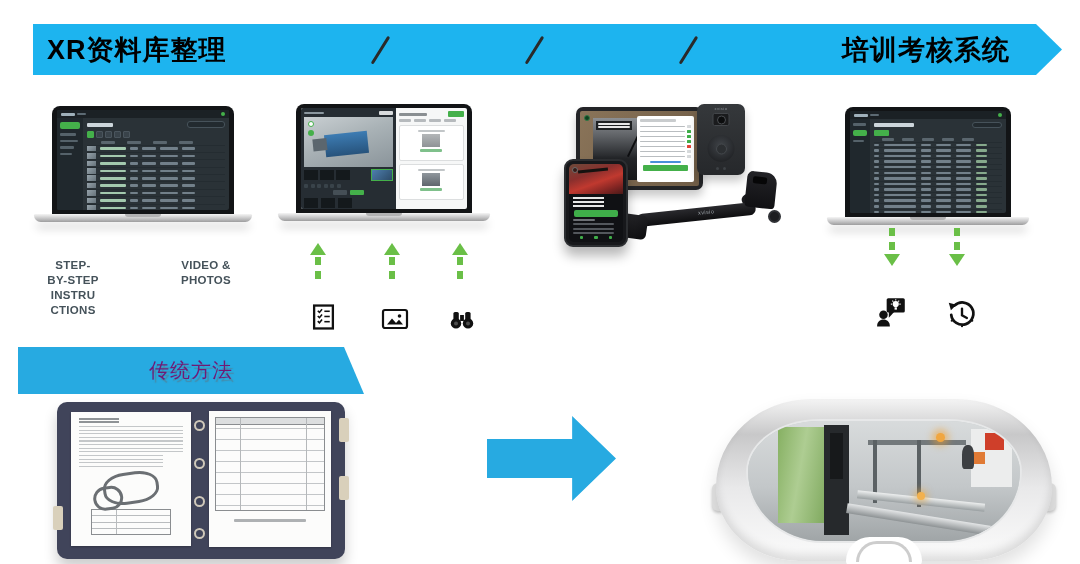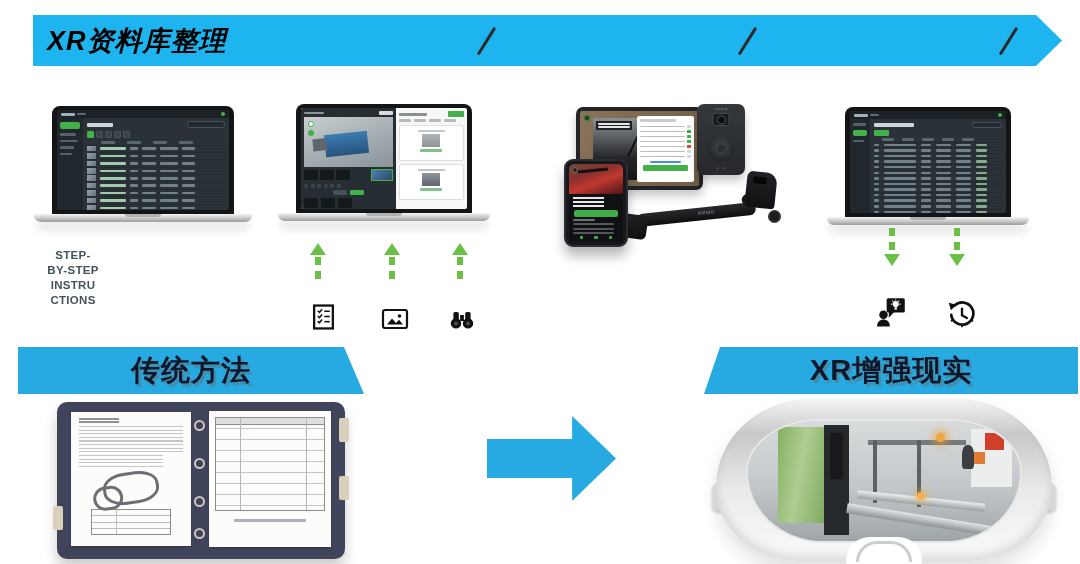--- a/index.html
+++ b/index.html
@@ -3,25 +3,25 @@
 <meta charset="utf-8">
 <style>
   :root{
     --cyan:#1db4ef; --cyan2:#27aae1; --green:#6abf47; --uigreen:#44b04a; --labeltxt:#45525a;
   }
   *{margin:0;padding:0;box-sizing:border-box;}
   body{background:#fff;font-family:"Liberation Sans","DejaVu Sans",sans-serif;}
   .stage{position:relative;width:1080px;height:564px;background:#fff;overflow:hidden;}
 
   
-  .top-banner{position:absolute;left:33px;top:15px;width:1029px;height:51px;
+  .top-banner{position:absolute;left:33px;top:24px;width:1029px;height:51px;
     background:var(--cyan,#1db4ef);
     clip-path:polygon(0 0,calc(100% - 26px) 0,100% 50%,calc(100% - 26px) 100%,0 100%);
     display:flex;align-items:center;justify-content:space-between;
-    padding:0 52px 0 14px;font-style:italic;}
+    padding:0 52px 0 14px;}
   .step{font-size:27px;font-weight:900;color:#000;white-space:nowrap;letter-spacing:1px;}
   .slash{width:2.5px;height:32px;background:#2a2a2a;transform:rotate(32deg);border-radius:2px;flex:0 0 auto;}
 
   
   .laptop{position:absolute;}
   .laptop .screen{position:relative;background:#121416;border-radius:8px 8px 0 0;padding:4px 5px;}
   .laptop .display{position:relative;overflow:hidden;background:#2a3237;border-radius:2px;}
   .laptop .base{position:relative;height:8px;width:calc(100% + 36px);margin-left:-18px;
     border-radius:2px 2px 10px 10px;background:linear-gradient(180deg,#f5f5f5,#c6c6c7 55%,#9d9d9e);
     box-shadow:0 8px 10px -2px rgba(0,0,0,.22);}
@@ -169,21 +169,21 @@
   .hb-eye::after{content:"";position:absolute;left:4px;bottom:4px;width:8px;height:8px;border-radius:50%;
     background:#36393e;border:1px solid #4a4d52;}
   .hb-mount{position:absolute;right:2px;top:0;width:30px;height:36px;border-radius:6px 11px 4px 4px;
     background:linear-gradient(180deg,#232327,#101013);transform:rotate(6deg);}
   .hb-mount::before{content:"";position:absolute;left:6px;top:5px;width:14px;height:7px;background:#060607;border-radius:2px;}
   .hb-cam{position:absolute;right:-3px;top:38px;width:13px;height:13px;border-radius:50%;
     background:#1c1d20;border:2px solid #2f3135;}
   .hb-brand{position:absolute;left:88px;top:37px;font-size:5.5px;color:#9aa0a6;letter-spacing:.4px;transform:rotate(-6deg);}
 
   
-  .plabels{position:absolute;left:40px;top:248px;width:196px;display:flex;justify-content:space-between;}
+  .plabels{position:absolute;left:40px;top:258px;width:196px;display:flex;justify-content:space-between;}
   .plabel{font-size:11.5px;font-weight:800;color:var(--labeltxt,#45525a);text-align:center;
     white-space:pre-line;line-height:1.3;letter-spacing:.3px;}
 
   
   .dash-arrow{position:absolute;width:16px;}
   .dash-arrow .head-up{width:0;height:0;border-left:8px solid transparent;border-right:8px solid transparent;
     border-bottom:12px solid var(--green,#6abf47);margin:0 auto;}
   .dash-arrow .shaft{width:5.5px;margin:2px auto 0;
     background:repeating-linear-gradient(180deg,var(--green,#6abf47) 0 8px,transparent 8px 14px);}
   .dash-arrow.up .shaft{height:28px;}
@@ -191,21 +191,21 @@
     border-top:12px solid var(--green,#6abf47);margin:2px auto 0;}
   .dash-arrow.down .shaft{height:24px;margin-top:0;}
 
   .micon{position:absolute;}
   .micon svg{display:block;}
 
   
   .banner{position:absolute;top:347px;height:47px;background:var(--cyan2,#27aae1);
     display:flex;align-items:center;justify-content:center;
     filter:drop-shadow(1px 3px 2px rgba(0,0,0,.22));}
-  .banner .btxt{font-size:29px;font-weight:700;color:#0f172a;letter-spacing:1px;
+  .banner .btxt{font-size:20px;font-weight:400;color:#701a75;letter-spacing:1px;
     text-shadow:2.5px 2.5px 1px rgba(95,115,125,.55);}
   .banner-left{left:18px;width:346px;clip-path:polygon(0 0,calc(100% - 20px) 0,100% 100%,0 100%);}
   .banner-right{left:704px;width:374px;clip-path:polygon(16px 0,100% 0,100% 100%,0 100%);}
 
   
   .flow-arrow{position:absolute;left:487px;top:416px;width:129px;height:85px;background:var(--cyan2,#27aae1);
     clip-path:polygon(0 27%,66% 27%,66% 0,100% 50%,66% 100%,66% 73%,0 73%);}
 
   
   .binder{position:absolute;left:57px;top:402px;width:288px;height:157px;}
@@ -269,20 +269,21 @@
 </head>
 <body>
 
 <div class="stage">
 
   <div class="top-banner">
     <span class="step">XR资料库整理</span>
     <span class="slash"></span>
     <span class="slash"></span>
     <span class="slash"></span>
+    <span class="step">培训考核系统</span>
   </div>
 
   <div class="laptop lap1">
     <div class="screen">
       <div class="display">
         <div class="tb">
           <span class="logo"></span>
           <span class="logo2"></span>
           <span class="dotg"></span>
         </div>
@@ -673,20 +674,22 @@
       </div>
     </div>
     <div class="base"></div>
   </div>
 
   <div class="plabels">
     <div class="plabel" style="flex-basis:66px">STEP-
 BY-STEP
 INSTRU
 CTIONS</div>
+    <div class="plabel" style="flex-basis:60px">VIDEO &amp;
+PHOTOS</div>
   </div>
 
   <div class="dash-arrow up" style="left:310px;top:243px">
     <div class="head-up"></div>
       <div class="shaft"></div>
   </div>
   <div class="dash-arrow up" style="left:384px;top:243px">
     <div class="head-up"></div>
       <div class="shaft"></div>
   </div>
@@ -762,23 +765,20 @@
         <circle cx="15" cy="25.6" r="1"></circle>
           <circle cx="24.6" cy="20.4" r="1"></circle>
         <circle cx="5.4" cy="20.4" r="1"></circle>
           <circle cx="24.6" cy="9.6" r="1"></circle>
       </g>
     </svg>
   </div>
 
   <div class="banner banner-left">
     <span class="btxt">传统方法</span>
-  </div>
-  <div class="banner banner-right">
-    <span class="btxt">XR增强现实</span>
   </div>
 
   <div class="flow-arrow"></div>
 
   <div class="binder">
     <div class="cover"></div>
     <div class="page page-l">
       <div class="pl-head"></div>
       <div class="ptext"></div>
       <div class="ptext short"></div>

